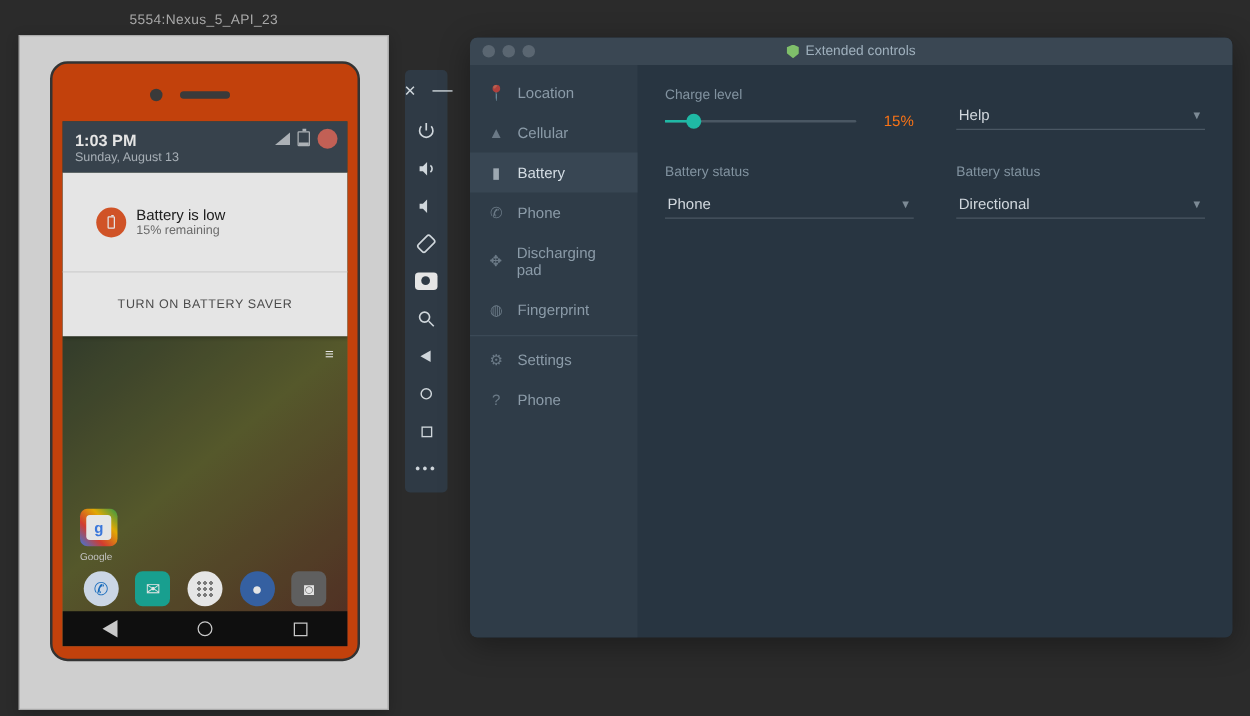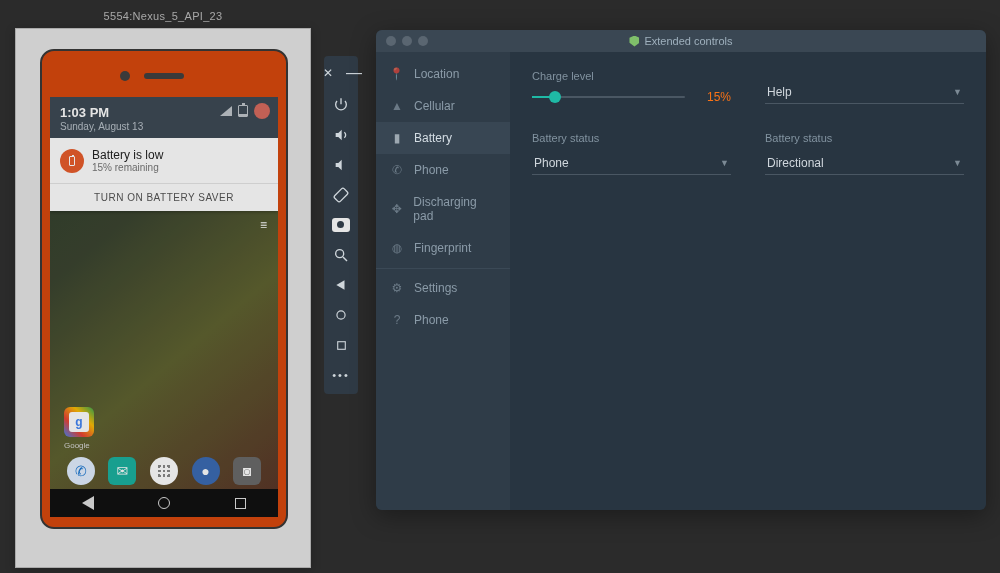--- a/index.html
+++ b/index.html
@@ -76,27 +76,27 @@
   }
   .sig { width:0;height:0;border-style:solid;border-width:0 0 10px 12px;border-color:transparent transparent #c0c6cb transparent;}
   .batt-icon { width:10px;height:12px;border:1px solid #c0c6cb;border-radius:1px;position:relative;}
   .batt-icon::before{content:"";position:absolute;top:-3px;left:3px;width:3px;height:2px;background:#c0c6cb;}
   .batt-icon .fill{position:absolute;bottom:0;left:0;right:0;height:20%;background:#c0c6cb;}
   .avatar { width:16px;height:16px;border-radius:50%;background:#d86b5f;}
   .notif-card {
     background:#fff; color:#232323; margin-top:0;
     box-shadow:0 1px 3px rgba(0,0,0,.3);
   }
-  .notif-body { display:flex; gap:8px; padding:10px; align-items:center;}
+  .notif-body { display:flex; gap:8px; padding:27px; align-items:center;}
   .batt-badge { width:24px;height:24px;border-radius:50%;background:#e85d2c;display:flex;align-items:center;justify-content:center;}
   .batt-badge .mini{width:6px;height:10px;border:1.5px solid #fff;border-radius:1px;position:relative;}
   .batt-badge .mini::before{content:"";position:absolute;top:-2px;left:1.5px;width:2px;height:1.5px;background:#fff;}
   .notif-title{font-size:12px;font-weight:500;}
   .notif-sub{font-size:10px;color:#777;}
-  .notif-action{border-top:1px solid #e6e6e6;padding:8px 0;text-align:center;font-size:10px;letter-spacing:.5px;color:#555;}
+  .notif-action{border-top:1px solid #e6e6e6;padding:20px 0;text-align:center;font-size:10px;letter-spacing:.5px;color:#555;}
   .shade-handle{height:24px;display:flex;justify-content:flex-end;align-items:center;padding:0 14px;margin-top:2px;}
   .handle-lines{ color:#fff;font-size:12px;letter-spacing:-3px;}
 
   .dock {
     position:absolute; bottom:32px; left:0; right:0;
     display:flex; justify-content:space-around; align-items:center; padding:0 10px;
   }
   .app-ic{width:28px;height:28px;border-radius:6px;display:flex;align-items:center;justify-content:center;font-size:14px;}
   .phone-ic{background:#e2efff;color:#1976d2;border-radius:50%;}
   .msg-ic{background:#1bb2a0;color:#fff;}

